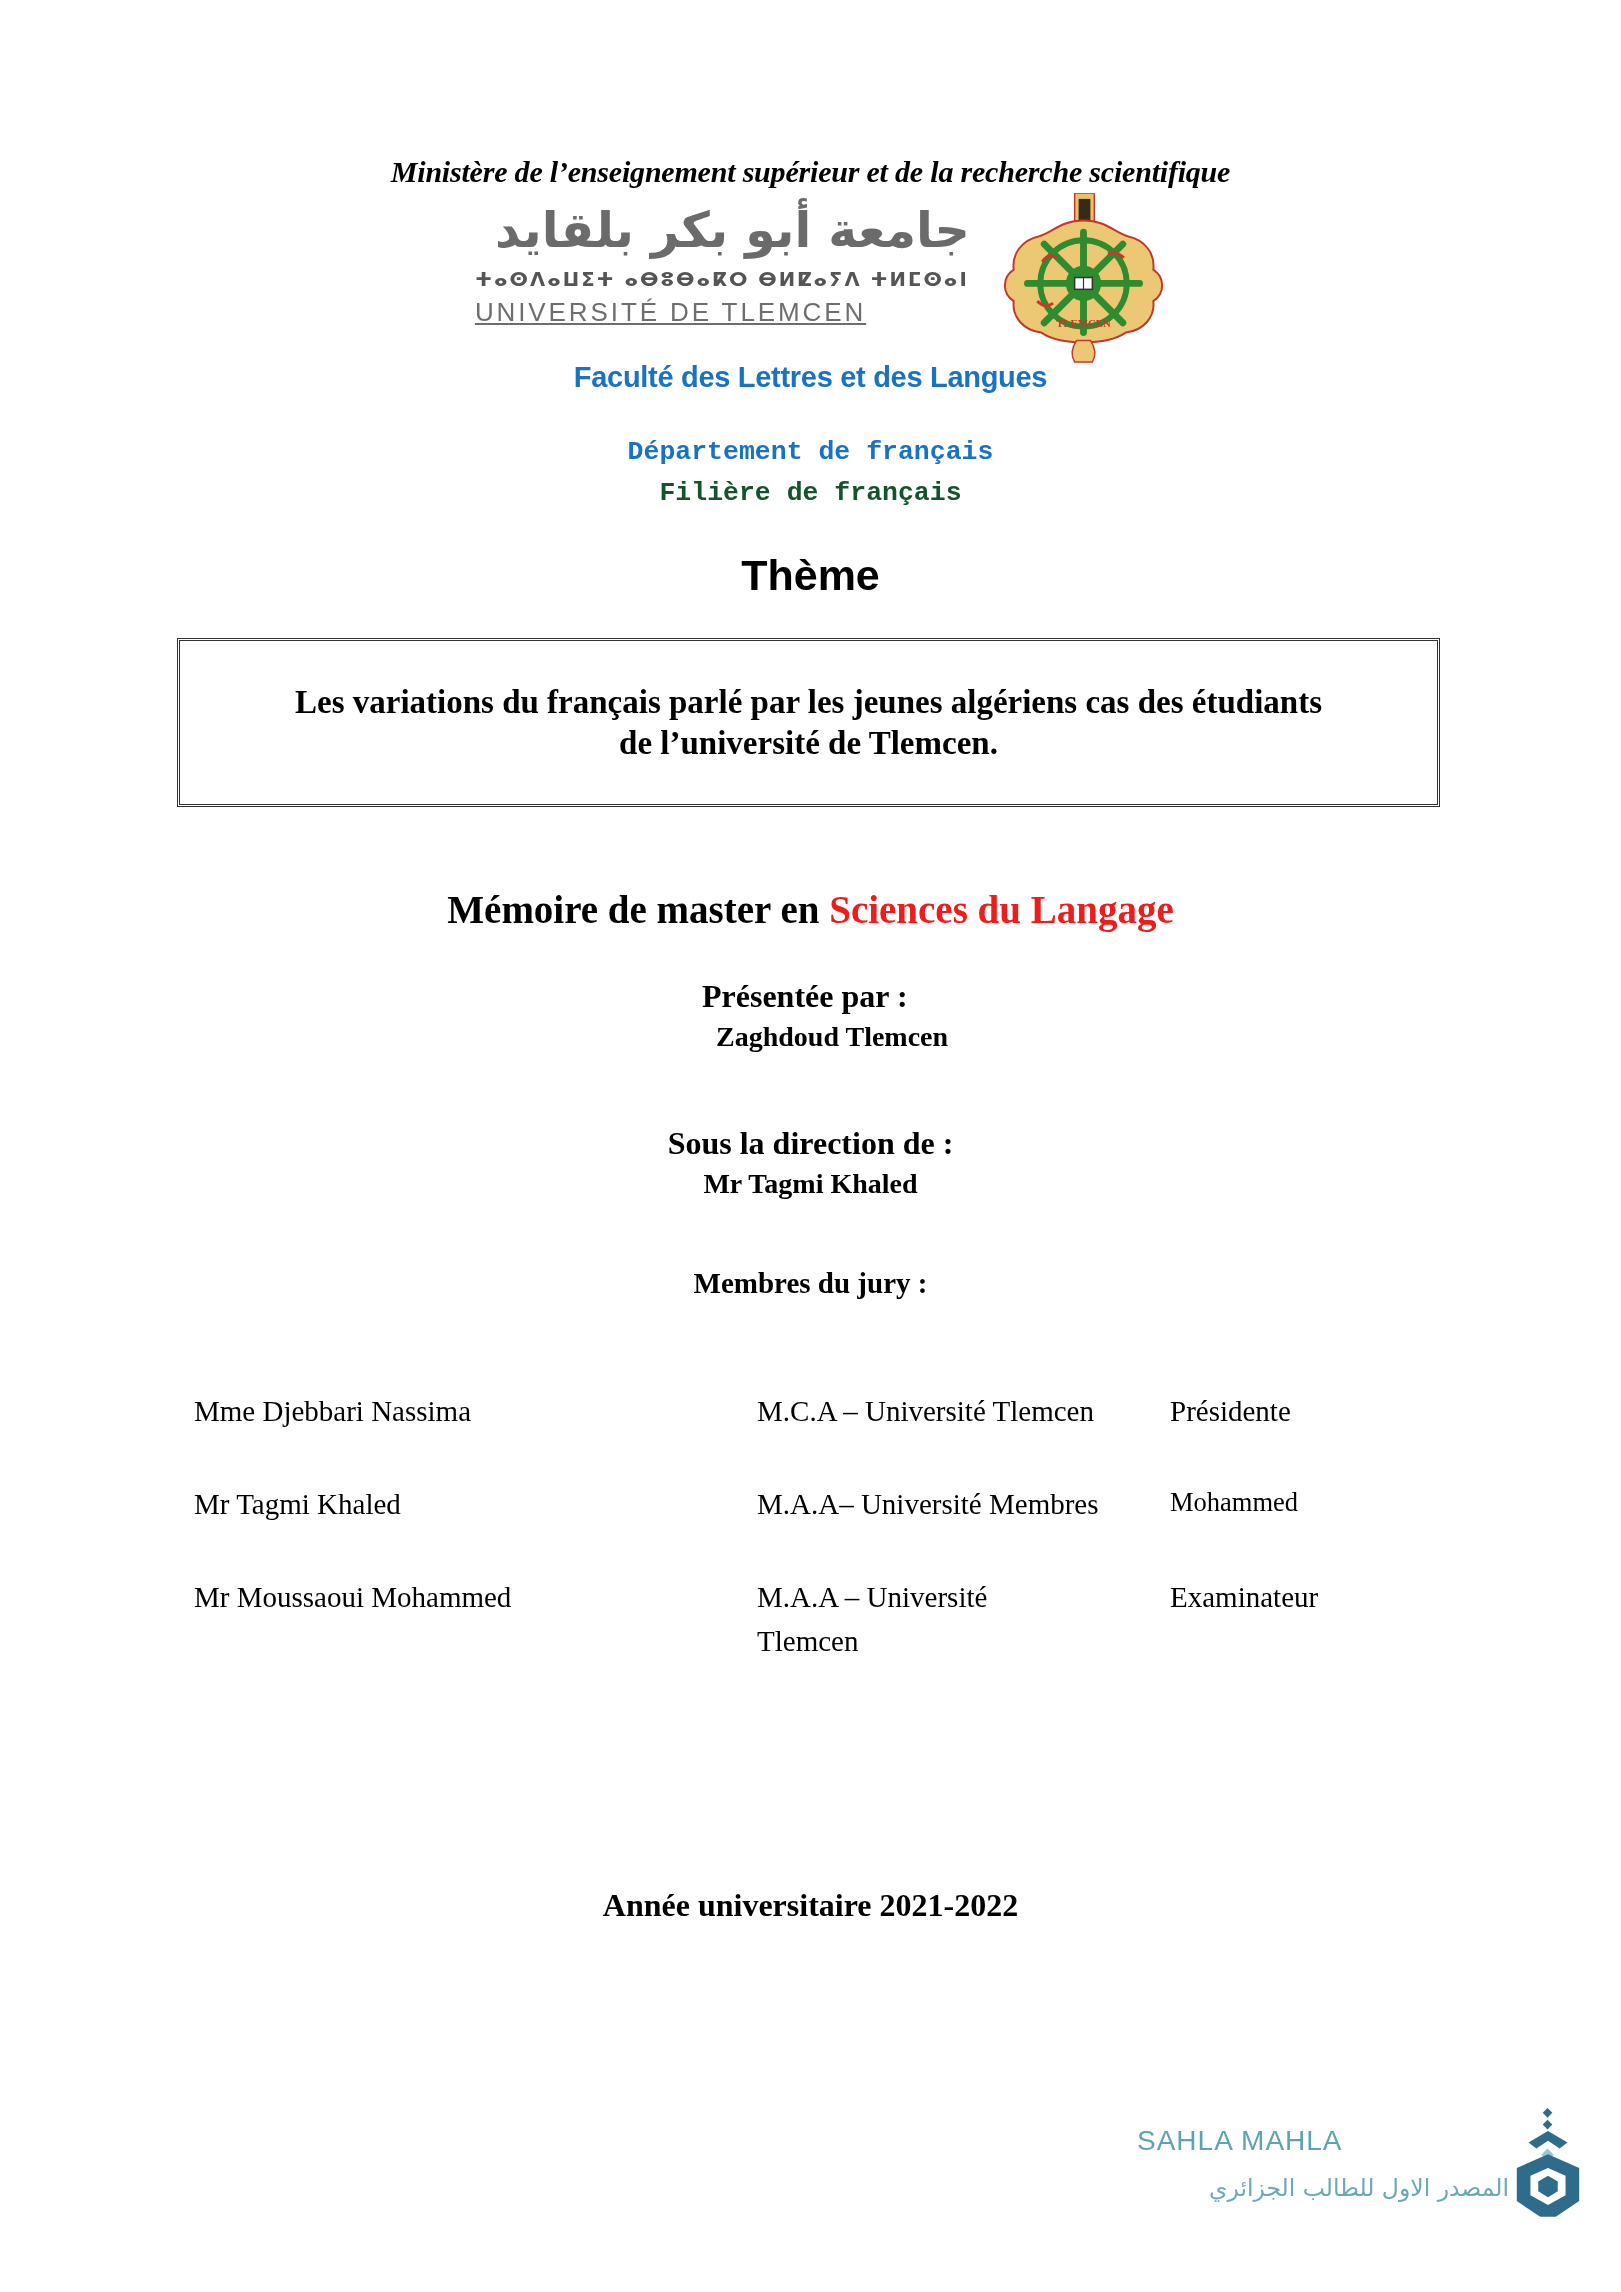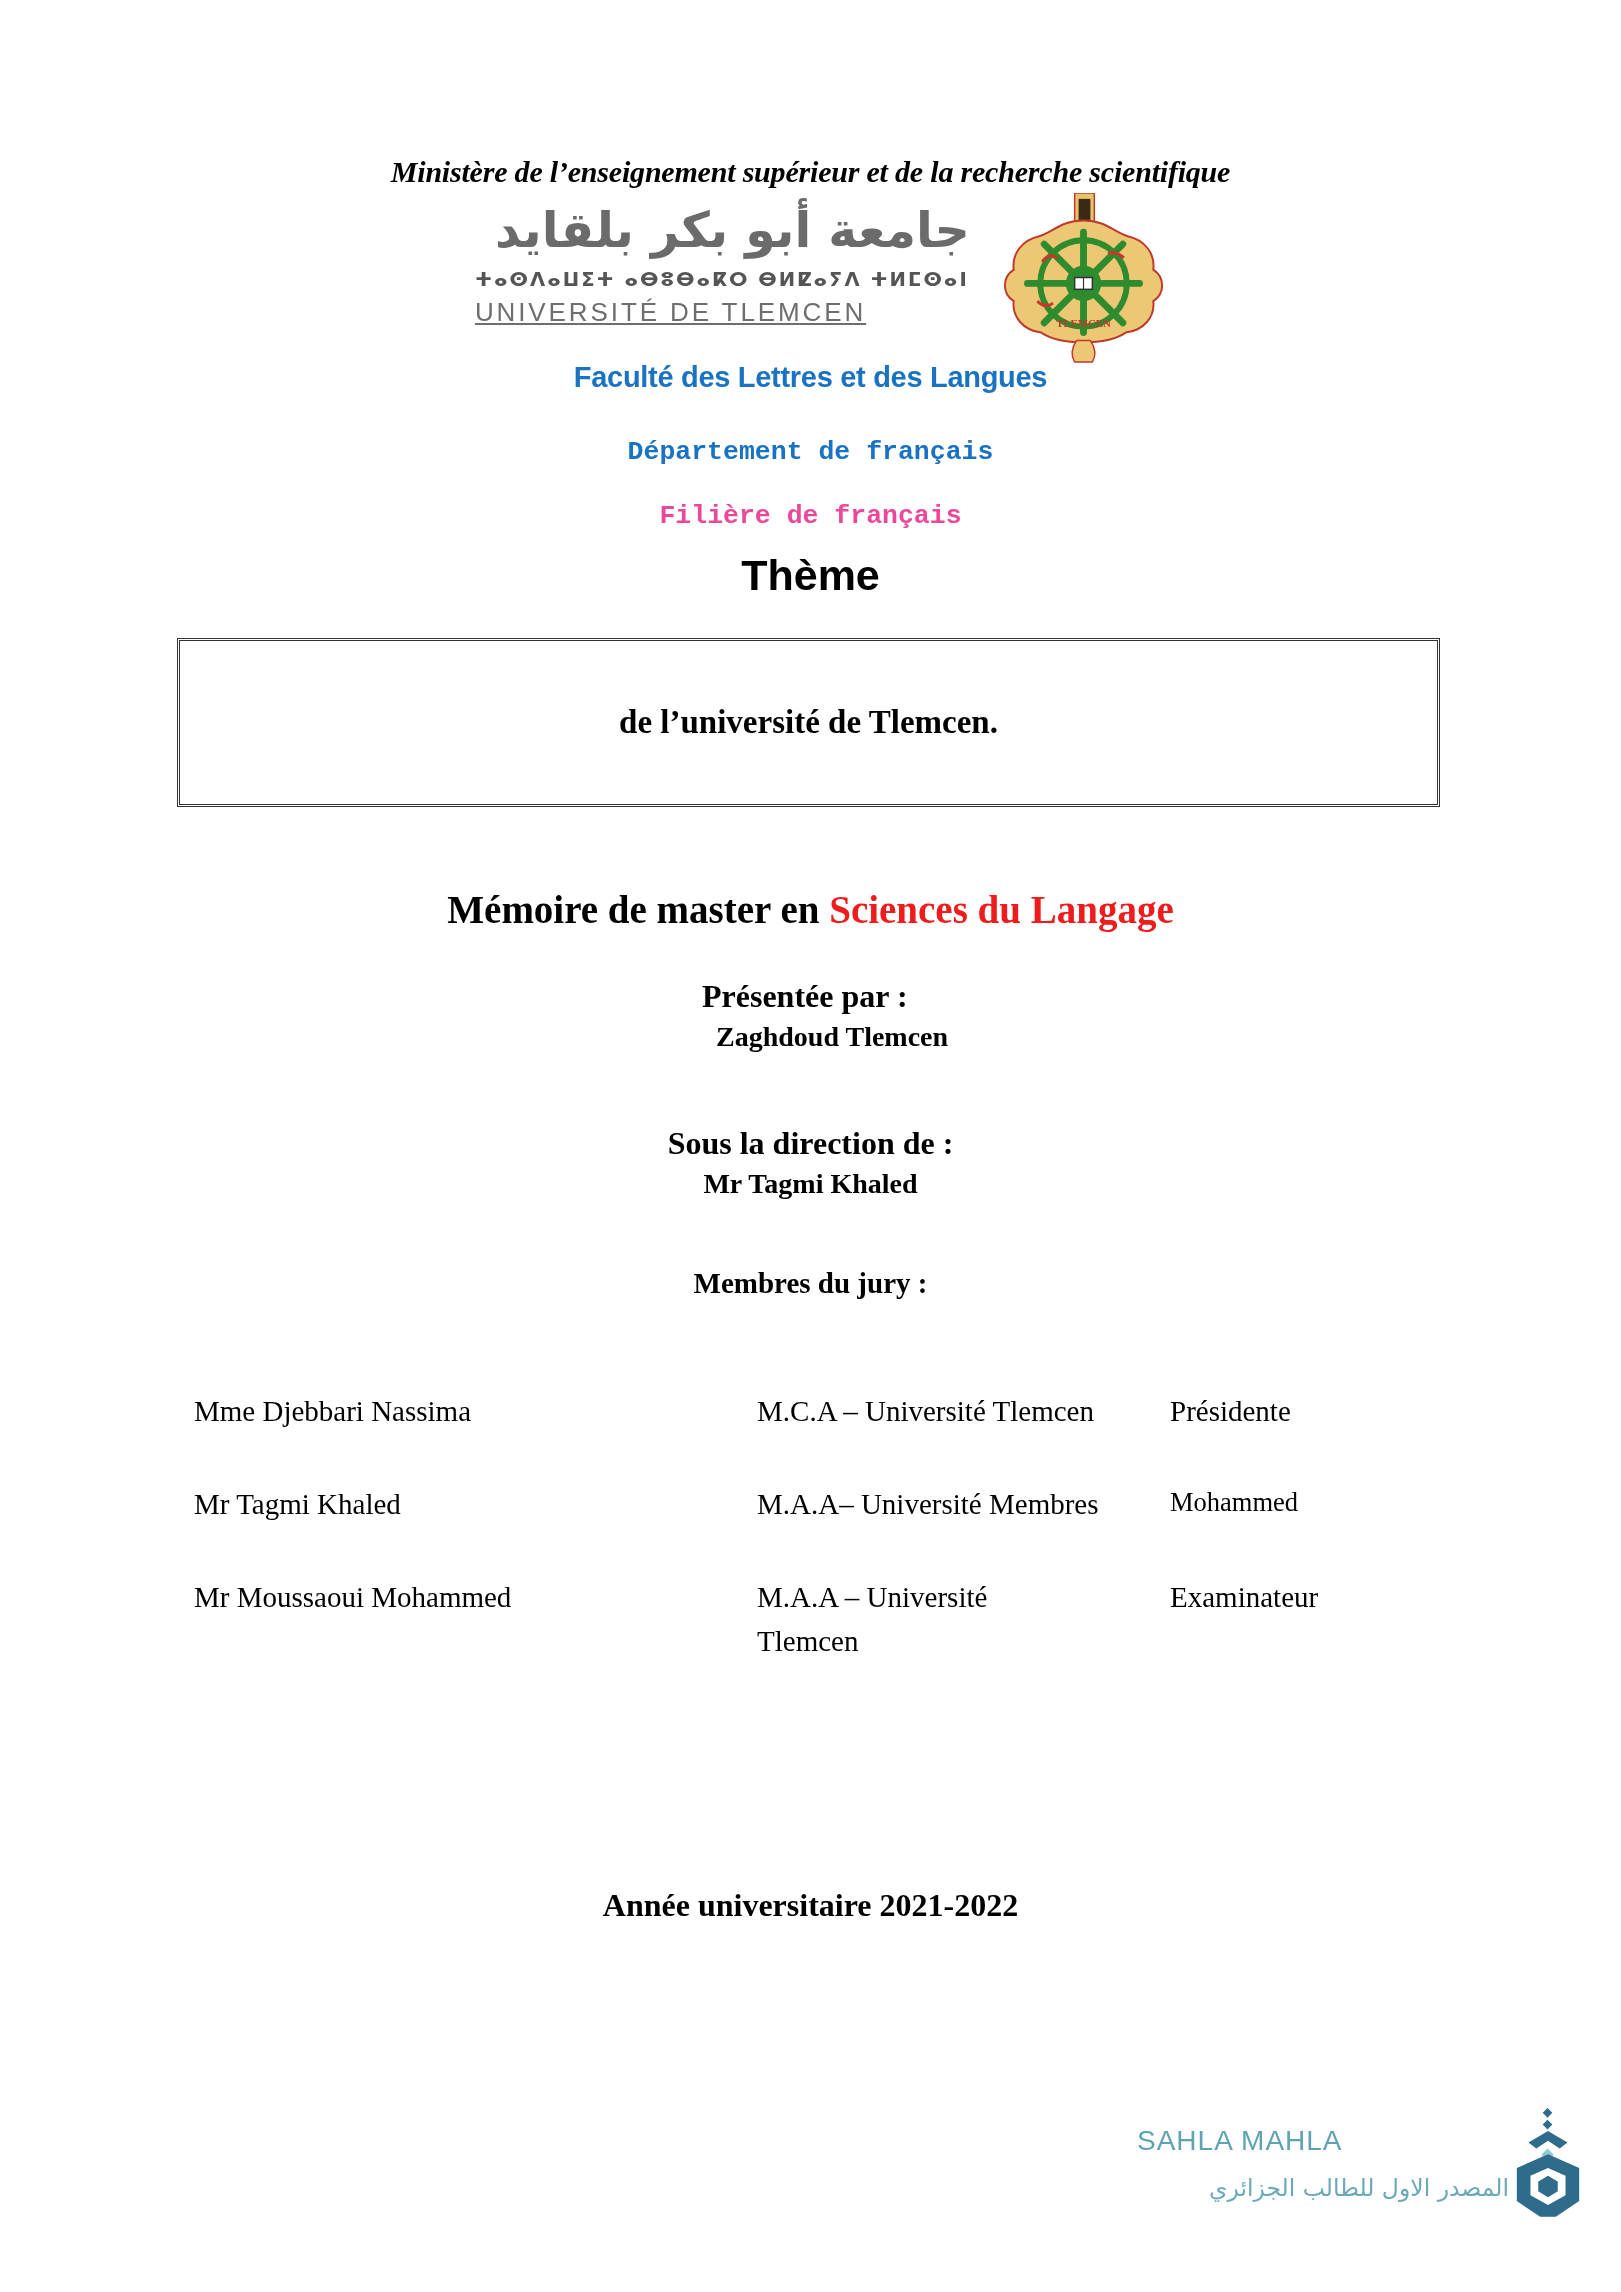--- a/index.html
+++ b/index.html
@@ -15,21 +15,21 @@
                  font-weight: bold; font-size: 49px; color: #6b6b6b; direction: rtl; line-height: 59px; width: 519px; text-align: center; }
   .univ-tifinagh { position: absolute; left: 5.9px; top: 67px; font-family: "DejaVu Sans", sans-serif;
                    font-size: 19.6px; color: #555; letter-spacing: 2px; font-weight: bold; white-space: nowrap; }
   .univ-latin { position: absolute; left: 5.9px; top: 96px; font-family: "Liberation Sans", sans-serif;
                 font-size: 26px; color: #6e6e6e; letter-spacing: 2.9px; white-space: nowrap; text-decoration: underline; }
   .crest { position: absolute; left: 529px; top: -7.8px; width: 172px; height: 172px; }
 
   .faculty { top: 361px; font-family: "Liberation Sans", sans-serif; font-weight: bold; font-size: 29px;
              color: #1a72c3; letter-spacing: -0.3px; }
   .dept { top: 437px; font-family: "Liberation Mono", monospace; font-weight: bold; font-size: 26.5px; color: #1a72c3; }
-  .filiere { top: 501px; font-family: "Liberation Mono", monospace; font-weight: bold; font-size: 26.5px; color: #ec4899; }
+  .filiere { top: 478px; font-family: "Liberation Mono", monospace; font-weight: bold; font-size: 26.5px; color: #14532d; }
   .theme { top: 551px; font-family: "Liberation Sans", sans-serif; font-weight: bold; font-size: 43px; }
 
   .theme-box { left: 177px; top: 638px; width: 1257px; height: 163px; border: 3.9px double #333;
                display: flex; align-items: center; justify-content: center; text-align: center; }
   .theme-title { font-weight: bold; font-size: 33px; line-height: 41px; padding: 0 19.6px; }
 
   .memoire { top: 887px; font-weight: bold; font-size: 39px; }
   .memoire .red { color: #ee1c1c; }
 
   .presented-label { left: 702px; top: 978px; font-weight: bold; font-size: 32px; }
@@ -90,20 +90,21 @@
 </div>
 
 <div class="abs center faculty">Faculté des Lettres et des Langues</div>
 <div class="abs center dept">Département de français</div>
 <div class="abs center filiere">Filière de français</div>
 
 <div class="abs center theme">Thème</div>
 
 <div class="abs theme-box">
   <div class="theme-title">
+    <div>Les variations du français parlé par les jeunes algériens cas des étudiants</div>
     <div>de l’université de Tlemcen.</div>
   </div>
 </div>
 
 <div class="abs center memoire"><span>Mémoire de master en </span><span class="red">Sciences du Langage</span></div>
 
 <div class="abs presented-label">Présentée par :</div>
 <div class="abs presented-name">Zaghdoud Tlemcen</div>
 
 <div class="abs center director-label">Sous la direction de :</div>

